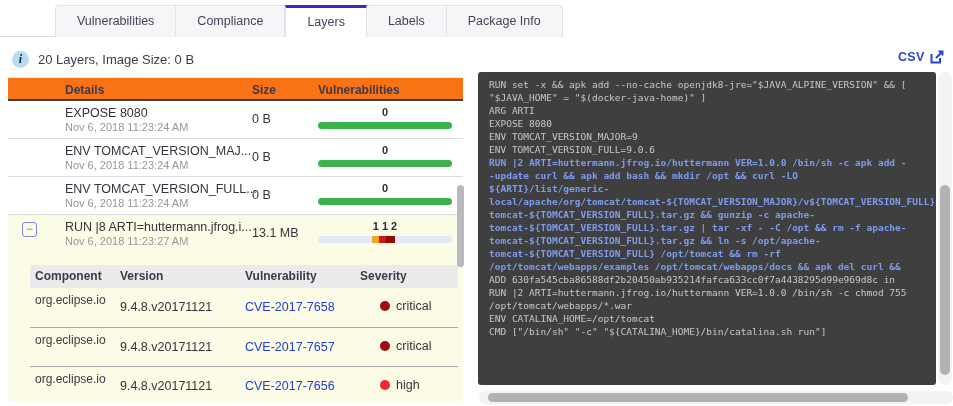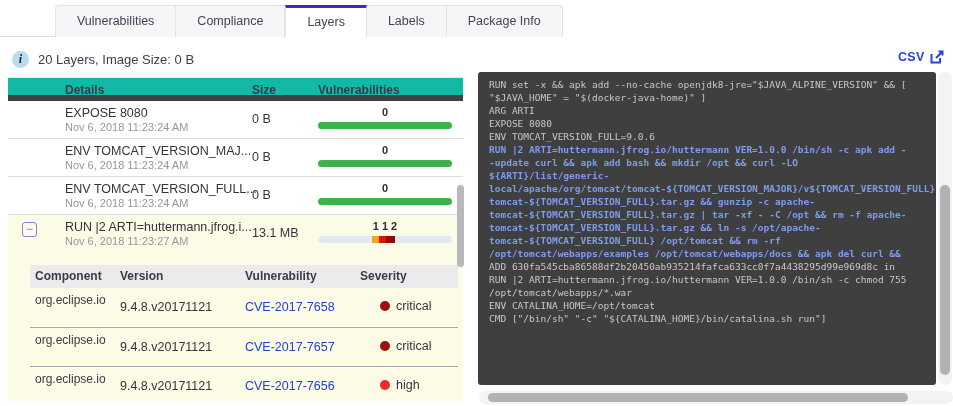--- a/index.html
+++ b/index.html
@@ -30,21 +30,21 @@
     background: #b9dcec; color: #16233f; font-family: "Liberation Serif", serif;
     font-style: italic; font-weight: bold; font-size: 12px; text-align: center; line-height: 17px;
   }
   .summary-text { position: absolute; left: 38px; top: 52px; font-size: 13px; color: #3c3c4c; }
   .csv-wrap { position: absolute; left: 898px; top: 50px; display: flex; align-items: center; gap: 5px; }
   .csv-label { color: #2945d2; font-size: 12.5px; font-weight: bold; letter-spacing: .3px; cursor: pointer; }
 
   
   .tbl-header {
     position: absolute; left: 8px; top: 77px; width: 455px; height: 24px;
-    background: #14b8a6; border-top: 1px solid #e8e8ea; border-bottom: 6px solid #404040;
+    background: #f97316; border-top: 1px solid #e8e8ea; border-bottom: 2px solid #404040;
   }
   .tbl-header span { position: absolute; top: 5px; font-size: 12px; font-weight: bold; color: #3a3a4a; }
   .col-details { left: 57px; } .col-size { left: 244px; } .col-vulns { left: 310px; }
 
   .rows { position: absolute; left: 8px; top: 101px; width: 455px; }
   .row { position: relative; height: 38px; border-bottom: 1px solid #dddde2; background: #fff; }
   .row-title { position: absolute; left: 57px; top: 5px; font-size: 12.5px; color: #34343e; white-space: nowrap; }
   .row-date  { position: absolute; left: 57px; top: 20px; font-size: 11px; color: #97979f; white-space: nowrap; }
   .row-size  { position: absolute; left: 244px; top: 11px; font-size: 12.5px; color: #34343e; }
   .vuln-cell { position: absolute; left: 310px; top: 5px; width: 134px; }
@@ -156,21 +156,21 @@
     <div class="vuln-cell">
       <div class="vuln-count">0</div>
       <div class="bar green"></div>
     </div>
   </div>
 </div>
 
 <div class="expanded-area">
   <div class="expanded-row">
     <div class="collapse-btn">−</div>
-    <div class="row-title">RUN |2 ARTI=huttermann.jfrog.i...</div>
+    <div class="row-title">RUN |8 ARTI=huttermann.jfrog.i...</div>
     <div class="row-date">Nov 6, 2018 11:23:27 AM</div>
     <div class="row-size">13.1 MB</div>
     <div class="vuln-cell">
       <div class="vuln-count">1 1 2</div>
       <div class="bar track">
         <div class="seg s1"></div>
         <div class="seg s2"></div>
         <div class="seg s3"></div>
       </div>
     </div>
@@ -215,20 +215,21 @@
     </div>
   </div>
 </div>
 
 <div class="code-panel">
   <div class="code-inner">
       <div class="code-line">RUN set -x &amp;&amp; apk add --no-cache openjdk8-jre="$JAVA_ALPINE_VERSION" &amp;&amp; [</div>
       <div class="code-line">"$JAVA_HOME" = "$(docker-java-home)" ]</div>
       <div class="code-line">ARG ARTI</div>
       <div class="code-line">EXPOSE 8080</div>
+      <div class="code-line">ENV TOMCAT_VERSION_MAJOR=9</div>
       <div class="code-line">ENV TOMCAT_VERSION_FULL=9.0.6</div>
       <div class="code-line hl">RUN |2 ARTI=huttermann.jfrog.io/huttermann VER=1.0.0 /bin/sh -c apk add -</div>
       <div class="code-line hl">-update curl &amp;&amp; apk add bash &amp;&amp; mkdir /opt &amp;&amp; curl -LO</div>
       <div class="code-line hl">${ARTI}/list/generic-</div>
       <div class="code-line hl">local/apache/org/tomcat/tomcat-${TOMCAT_VERSION_MAJOR}/v${TOMCAT_VERSION_FULL}/</div>
       <div class="code-line hl">tomcat-${TOMCAT_VERSION_FULL}.tar.gz &amp;&amp; gunzip -c apache-</div>
       <div class="code-line hl">tomcat-${TOMCAT_VERSION_FULL}.tar.gz | tar -xf - -C /opt &amp;&amp; rm -f apache-</div>
       <div class="code-line hl">tomcat-${TOMCAT_VERSION_FULL}.tar.gz &amp;&amp; ln -s /opt/apache-</div>
       <div class="code-line hl">tomcat-${TOMCAT_VERSION_FULL} /opt/tomcat &amp;&amp; rm -rf</div>
       <div class="code-line hl">/opt/tomcat/webapps/examples /opt/tomcat/webapps/docs &amp;&amp; apk del curl &amp;&amp;</div>

